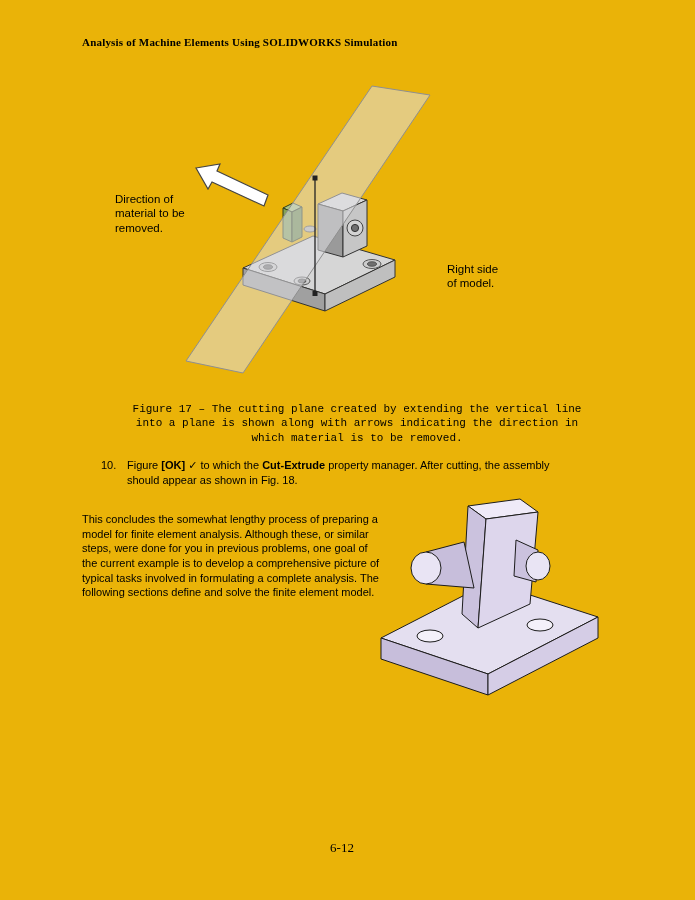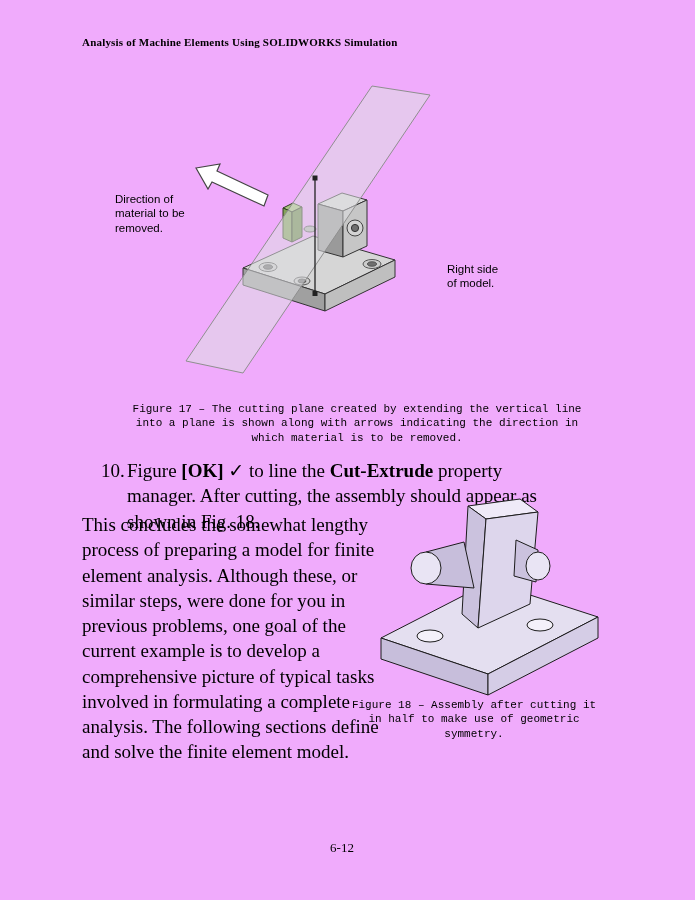--- a/index.html
+++ b/index.html
@@ -1,35 +1,35 @@
 <!DOCTYPE html>
 <html><head>
 <meta charset="utf-8">
 <style>
   html,body { margin:0; padding:0; background:#ffffff; }
   .page {
-    position:relative; width:695px; height:900px; background:#f0abfc;
+    position:relative; width:695px; height:900px; background:#eab308;
     overflow:hidden; font-family:"Liberation Serif", serif; color:#000;
   }
   .abs { position:absolute; }
   .doc-header {
     font-family:"Liberation Serif", serif; font-weight:bold;
     font-size:11px; letter-spacing:0.2px;
   }
   .figlabel {
     font-family:"Liberation Sans", sans-serif; font-size:11.5px;
     line-height:1.25; white-space:pre-line;
   }
   .caption {
     font-family:Liberation Mono, monospace; font-size:11px;
     line-height:1.3;
     text-align:center;
   }
   .bodytext {
-    font-family:Liberation Serif, serif; font-size:19px; line-height:1.33;
+    font-family:Liberation Sans, sans-serif; font-size:11px; line-height:1.33;
   }
   .bold { font-weight:bold; }
   .pagenum {
     font-family:"Liberation Serif", serif; font-size:13px; text-align:center;
   }
 </style>
 </head>
 <body>
 
 <div class="page">
@@ -81,21 +81,21 @@
 of model.</div>
 
   <div class="abs figlabel" style="left:115px; top:192px; width:100px;">Direction of
 material to be
 removed.</div>
 
   <div class="abs caption" style="left:122px; top:402px; width:470px;">Figure 17 – The cutting plane created by extending the vertical line into a plane is shown along with arrows indicating the direction in which material is to be removed.</div>
 
   <div class="abs bodytext" style="left:101px; top:458px;">10.</div>
   <div class="abs bodytext" style="left:127px; top:458px; width:448px;">
-    <span>Figure </span><span class="bold">[OK]</span><span> ✓ to line the </span><span class="bold">Cut-Extrude</span><span> property manager.  After cutting, the assembly should appear as shown in Fig. 18.</span>
+    <span>Figure </span><span class="bold">[OK]</span><span> ✓ to which the </span><span class="bold">Cut-Extrude</span><span> property manager.  After cutting, the assembly should appear as shown in Fig. 18.</span>
   </div>
 
   <div class="abs bodytext" style="left:82px; top:512px; width:302px;">This concludes the somewhat lengthy process of preparing a model for finite element analysis.  Although these, or similar steps, were done for you in previous problems, one goal of the current example is to develop a comprehensive picture of typical tasks involved in formulating a complete analysis.  The following sections define and solve the finite element model.</div>
 
   <svg class="abs" style="left:368px; top:492px;" width="245" height="210" viewBox="0 0 245 210">
     <g stroke="#1c1c1c" stroke-width="1" stroke-linejoin="round">
 
       <g>
         <polygon points="13,146 122,90 230,125 120,182" fill="#e4dff0"></polygon>
         <polygon points="13,146 120,182 120,203 13,167" fill="#c7bedb"></polygon>
@@ -115,17 +115,16 @@
         <ellipse cx="58" cy="76" rx="15" ry="16" fill="#e9e4f4"></ellipse>
       </g>
 
       <g>
         <polygon points="148,48 170,58 168,90 146,84" fill="#cbc2de"></polygon>
         <ellipse cx="170" cy="74" rx="12" ry="14" fill="#e9e4f4"></ellipse>
       </g>
     </g>
   </svg>
 
-  <div class="abs caption" style="left:345px; top:698px; width:258px;">Figure 18 – Assembly after cutting it in half to make use of geometric symmetry.</div>
 
   <div class="abs pagenum" style="left:0px; top:840px; width:684px;">6-12</div>
 
 </div>
 
 </body></html>

